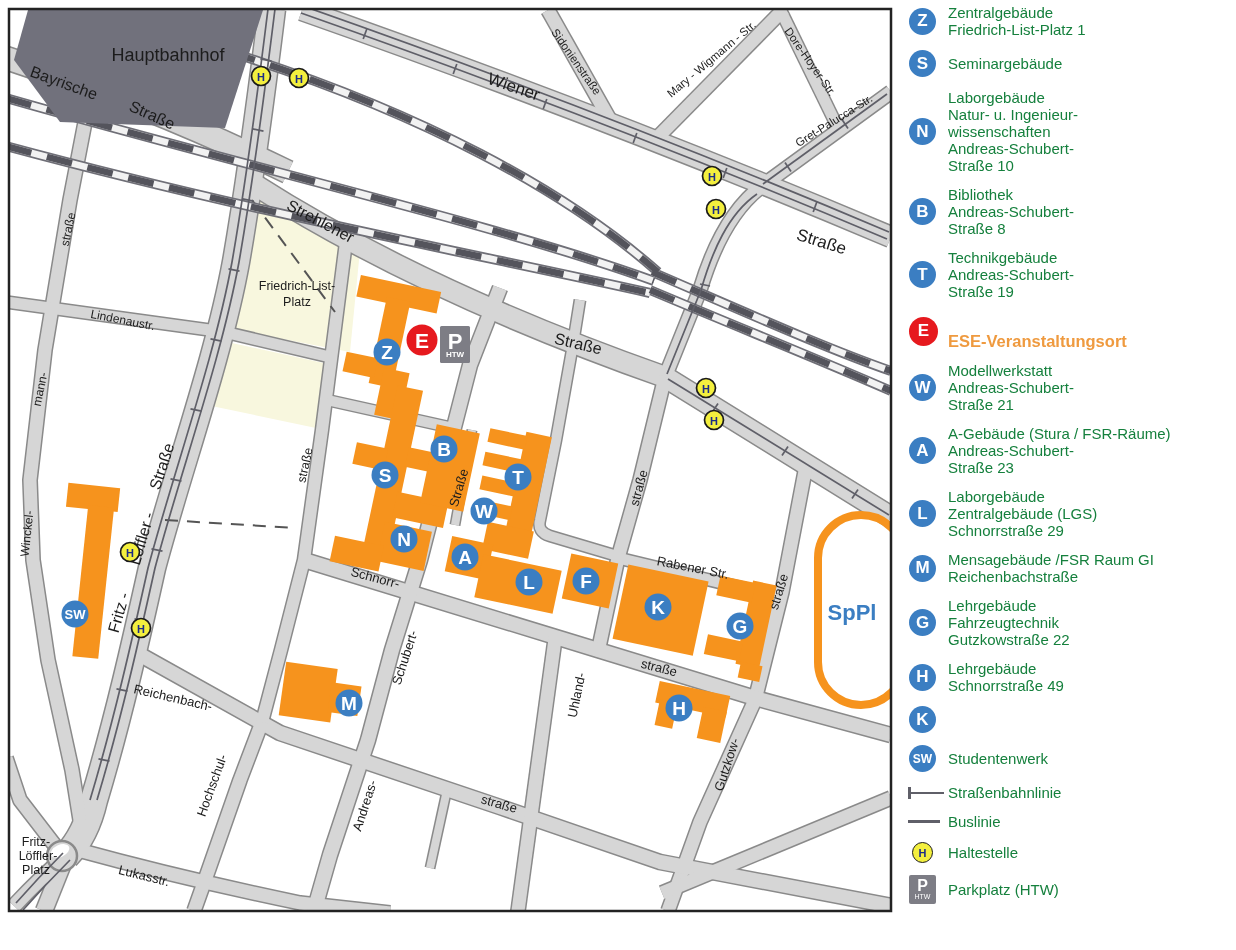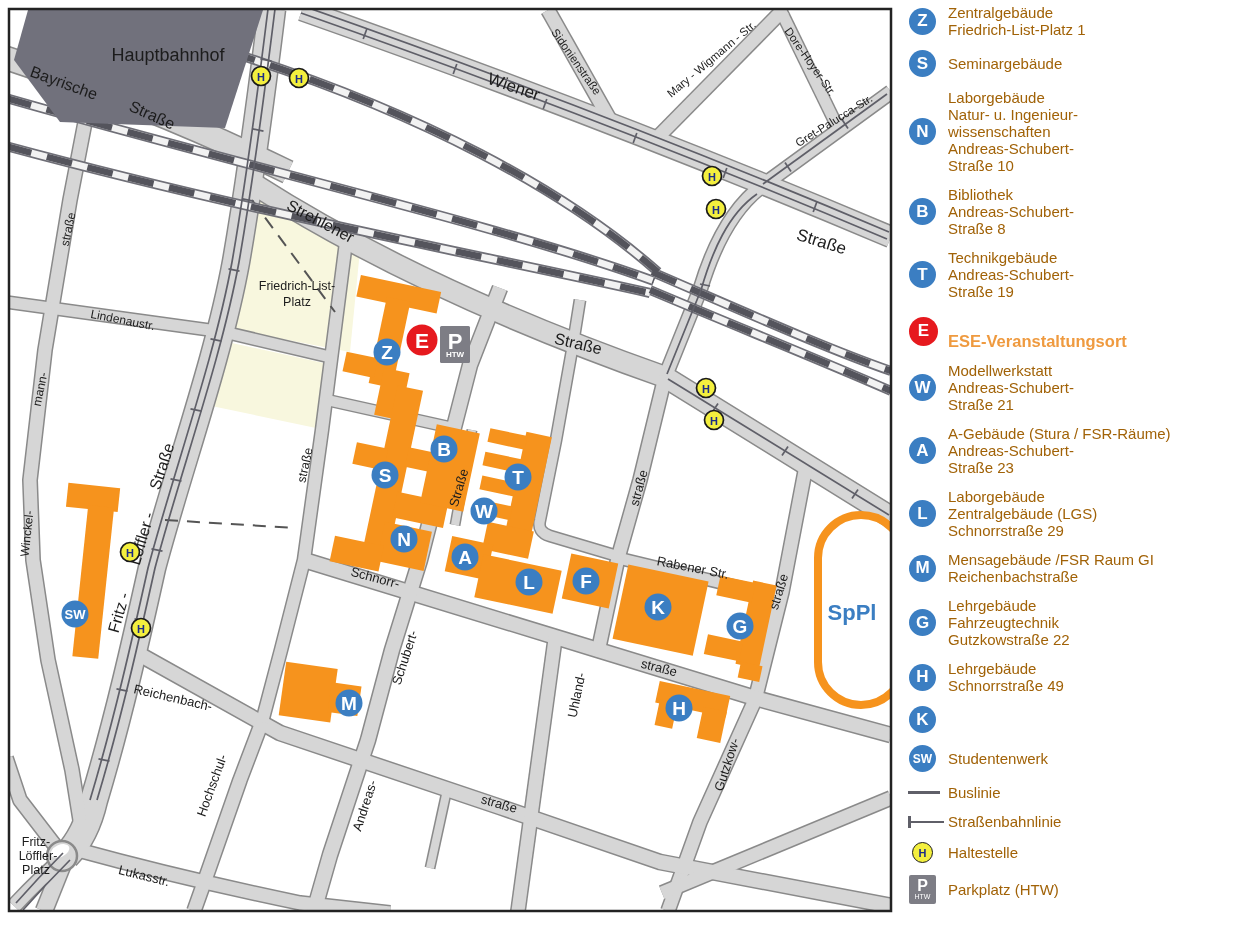--- a/index.html
+++ b/index.html
@@ -9,21 +9,21 @@
   #roads-casing path,#roads-fill path{fill:none;stroke-linecap:butt;stroke-linejoin:round;}
   #rail-layer path{fill:none;stroke-linecap:butt;}
   .tram{stroke:#5f5f68;stroke-width:1.7;fill:none;}
   .tramtick{stroke:#5f5f68;stroke-width:1.7;}
   #legend{position:absolute;left:906px;top:4px;width:326px;}
   .lg-item{display:flex;align-items:center;margin-bottom:12px;}
   .lg-ic{width:42px;flex:0 0 42px;display:flex;justify-content:flex-start;align-items:center;}
   .lg-circle{display:inline-flex;width:27px;height:27px;border-radius:50%;color:#fff;
      font-weight:bold;font-size:17px;align-items:center;justify-content:center;margin-left:3px;}
   .lg-circle.sw{font-size:12px;}
-  .lg-text{font-size:15px;line-height:17px;color:#a16207;}
+  .lg-text{font-size:15px;line-height:17px;color:#15803d;}
   .lg-text.hl{color:#ef9a3f;font-weight:bold;font-size:16.5px;margin-top:21px;}
   .lg-tram{display:inline-block;position:relative;width:36px;height:12px;margin-left:2px;}
   .lg-tram .bar{position:absolute;left:0;top:5px;width:36px;height:2.6px;background:#5f5f68;}
   .lg-tram .tick{position:absolute;left:0;top:0;width:2.6px;height:12px;background:#5f5f68;}
   .lg-bus{display:inline-block;width:32px;height:2.6px;background:#5f5f68;margin-left:2px;}
   .lg-stop{display:inline-flex;width:19px;height:19px;border-radius:50%;background:#f3ef3e;
      border:1.8px solid #1a1a1a;color:#1b2c87;font-weight:bold;font-size:11px;
      align-items:center;justify-content:center;margin-left:6px;}
   .lg-park{display:inline-flex;flex-direction:column;width:27px;height:29px;background:#7d7d85;
      color:#fff;align-items:center;justify-content:center;margin-left:3px;border-radius:2px;}
@@ -542,39 +542,39 @@
       <div class="lg-item">
         <div class="lg-ic">
           <span class="lg-circle sw" style="background: rgb(59, 126, 194);">SW</span>
         </div>
         <div class="lg-text">
           <div>Studentenwerk</div>
         </div>
       </div>
       <div class="lg-item">
         <div class="lg-ic">
-          <span class="lg-bus"></span>
-        </div>
-        <div class="lg-text">
-          <div>Buslinie</div>
-        </div>
-      </div>
-      <div class="lg-item">
-        <div class="lg-ic">
           <span class="lg-tram">
             <span class="tick"></span>
             <span class="bar"></span>
           </span>
         </div>
         <div class="lg-text">
           <div>Straßenbahnlinie</div>
         </div>
       </div>
       <div class="lg-item">
         <div class="lg-ic">
+          <span class="lg-bus"></span>
+        </div>
+        <div class="lg-text">
+          <div>Buslinie</div>
+        </div>
+      </div>
+      <div class="lg-item">
+        <div class="lg-ic">
           <span class="lg-stop">H</span>
         </div>
         <div class="lg-text">
           <div>Haltestelle</div>
         </div>
       </div>
       <div class="lg-item">
         <div class="lg-ic">
           <span class="lg-park">
             <b>P</b>

